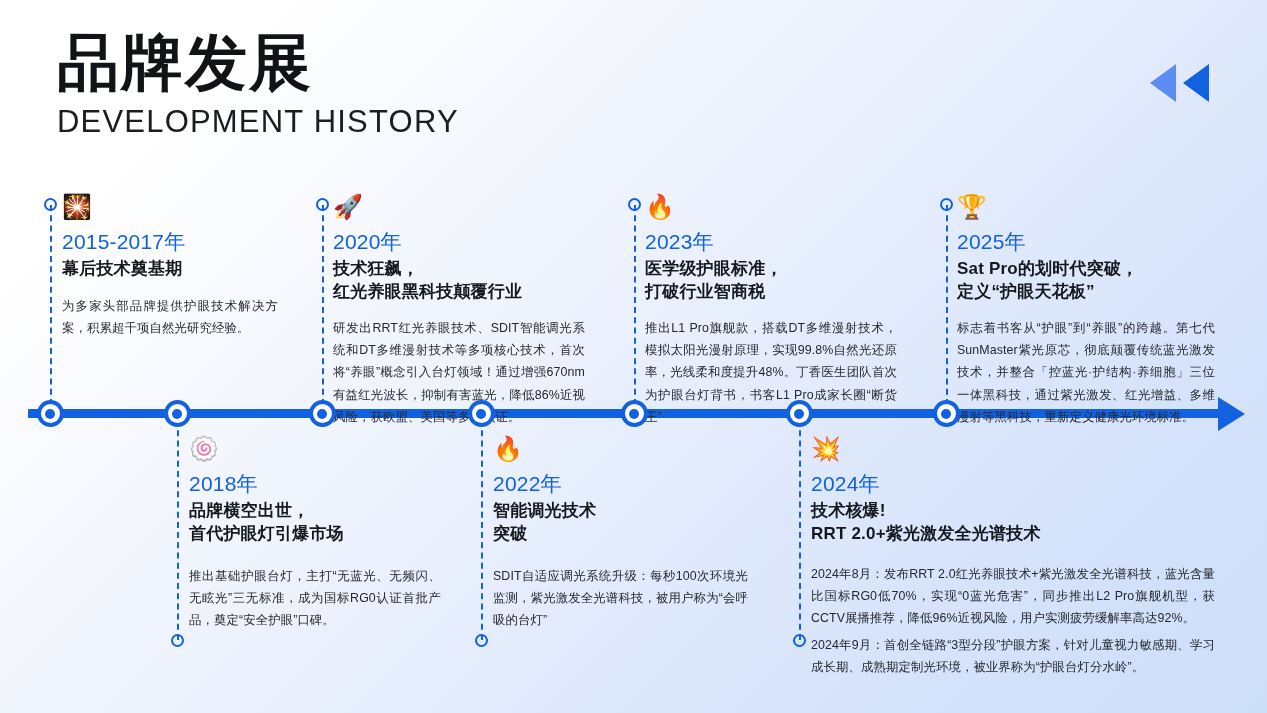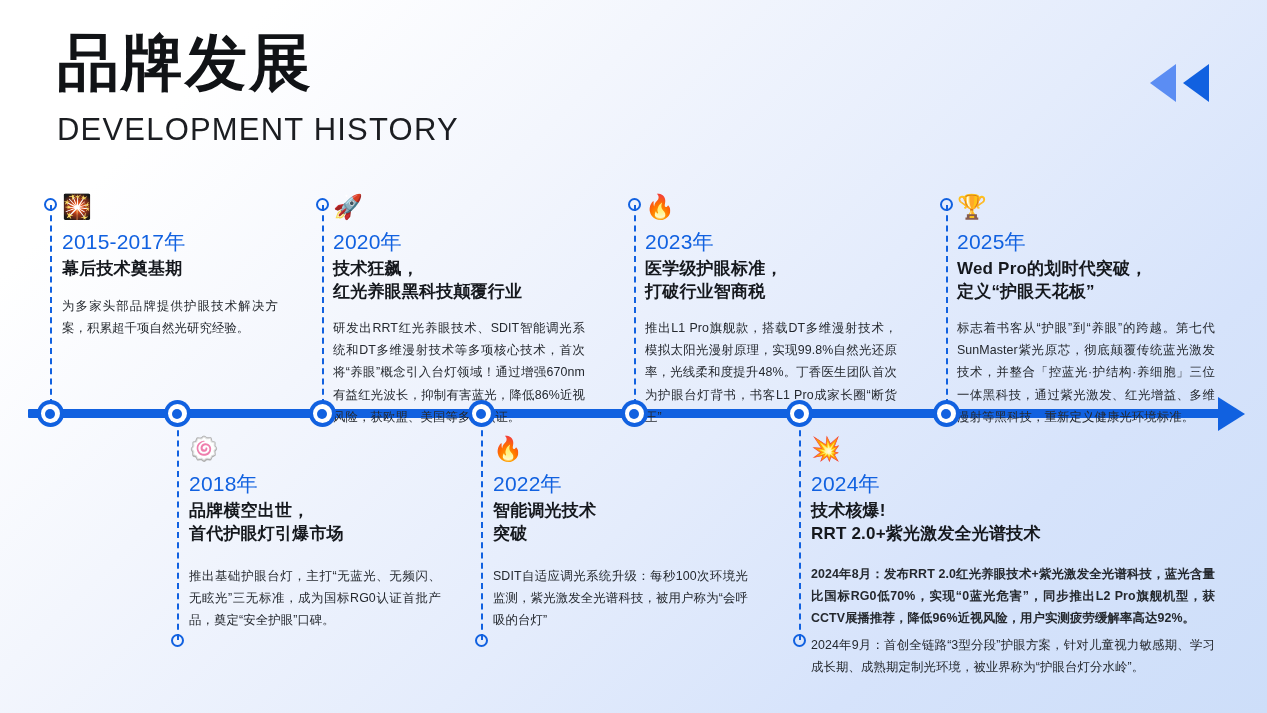--- a/index.html
+++ b/index.html
@@ -42,21 +42,21 @@
     line-height: 1.08;
     margin: 0;
     font-family: "Liberation Sans", "DejaVu Sans", sans-serif;
   }
   .title-en {
     font-size: 31px;
     font-weight: 400;
     color: #1b1d21;
     letter-spacing: 1.2px;
     line-height: 1.1;
-    margin-top: 16px;
+    margin-top: 8px;
     font-family: "Liberation Sans", "DejaVu Sans", sans-serif;
   }
 
   
   .deco-arrows {
     position: absolute;
     right: 45px;
     top: 62px;
     width: 72px;
     height: 42px;
@@ -274,21 +274,21 @@
     <span class="ev-icon">🔥</span>
     <div class="ev-year">2023年</div>
     <div class="ev-head">医学级护眼标准，
 打破行业智商税</div>
     <div class="ev-body">推出L1 Pro旗舰款，搭载DT多维漫射技术，模拟太阳光漫射原理，实现99.8%自然光还原率，光线柔和度提升48%。丁香医生团队首次为护眼台灯背书，书客L1 Pro成家长圈“断货王”</div>
   </div>
 
   <div class="event" style="left:957px; top:195px; width:258px;">
     <span class="ev-icon">🏆</span>
     <div class="ev-year">2025年</div>
-    <div class="ev-head">Wed Pro的划时代突破，
+    <div class="ev-head">Sat Pro的划时代突破，
 定义“护眼天花板”</div>
     <div class="ev-body">标志着书客从“护眼”到“养眼”的跨越。第七代SunMaster紫光原芯，彻底颠覆传统蓝光激发技术，并整合「控蓝光·护结构·养细胞」三位一体黑科技，通过紫光激发、红光增益、多维漫射等黑科技，重新定义健康光环境标准。</div>
   </div>
 
   <div class="event" style="left:189px; top:437px; width:252px;">
     <span class="ev-icon">🍥</span>
     <div class="ev-year">2018年</div>
     <div class="ev-head">品牌横空出世，
 首代护眼灯引爆市场</div>
     <div class="ev-body" style="margin-top:20px;">推出基础护眼台灯，主打“无蓝光、无频闪、无眩光”三无标准，成为国标RG0认证首批产品，奠定“安全护眼”口碑。</div>
@@ -300,17 +300,17 @@
     <div class="ev-head">智能调光技术
 突破</div>
     <div class="ev-body" style="margin-top:20px;">SDIT自适应调光系统升级：每秒100次环境光监测，紫光激发全光谱科技，被用户称为“会呼吸的台灯”</div>
   </div>
 
   <div class="event" style="left:811px; top:437px; width:404px;">
     <span class="ev-icon">💥</span>
     <div class="ev-year">2024年</div>
     <div class="ev-head">技术核爆!
 RRT 2.0+紫光激发全光谱技术</div>
-    <div class="ev-body" style="margin-top:18px;font-weight:bold;">2024年8月：发布RRT 2.0红光养眼技术+紫光激发全光谱科技，蓝光含量比国标RG0低70%，实现“0蓝光危害”，同步推出L2 Pro旗舰机型，获CCTV展播推荐，降低96%近视风险，用户实测疲劳缓解率高达92%。</div>
+    <div class="ev-body" style="margin-top:18px;">2024年8月：发布RRT 2.0红光养眼技术+紫光激发全光谱科技，蓝光含量比国标RG0低70%，实现“0蓝光危害”，同步推出L2 Pro旗舰机型，获CCTV展播推荐，降低96%近视风险，用户实测疲劳缓解率高达92%。</div>
     <div class="ev-body">2024年9月：首创全链路“3型分段”护眼方案，针对儿童视力敏感期、学习成长期、成熟期定制光环境，被业界称为“护眼台灯分水岭”。</div>
   </div>
 
 </div>
 
 </body></html>

